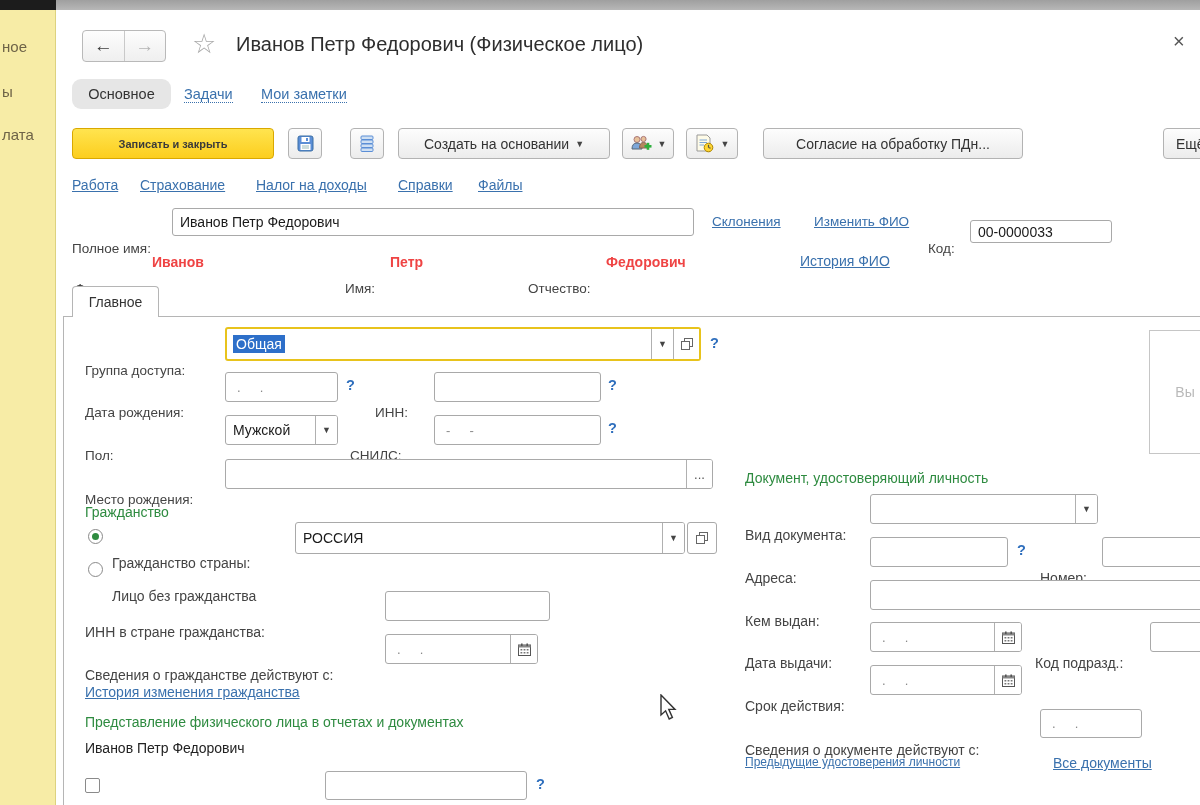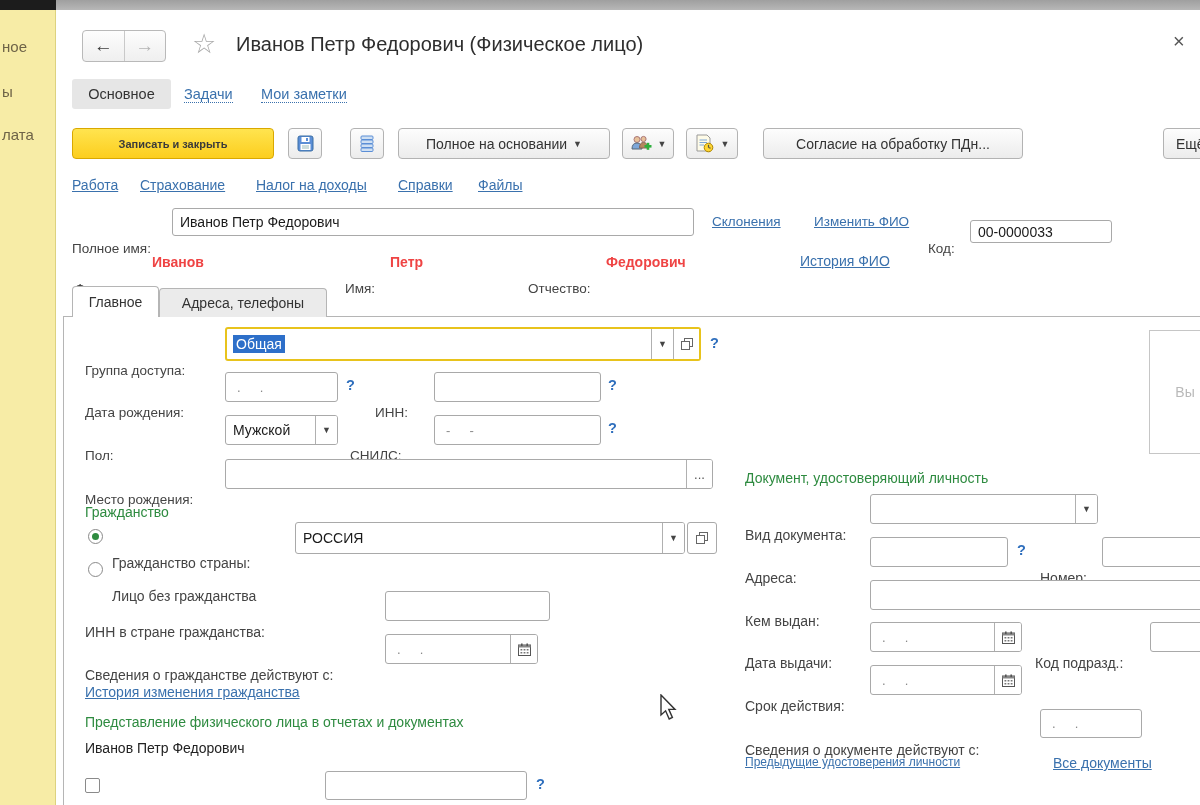--- a/index.html
+++ b/index.html
@@ -35,21 +35,21 @@
 
   
   #navgroup { position:absolute; left:82px; top:30px; width:84px; height:32px; border:1px solid #b9b9b9; border-radius:4px; display:flex; background:linear-gradient(#fdfdfd,#efefef); }
   #navgroup .half { flex:1; display:flex; align-items:center; justify-content:center; font-size:19px; }
   #navgroup .half:first-child { border-right:1px solid #c9c9c9; color:#3a3a3a; }
   #navgroup .half:last-child { color:#b3b3b3; }
   #star { position:absolute; left:192px; top:28px; font-size:27px; color:#a9a9a9; }
   #title { position:absolute; left:236px; top:33px; font-size:20px; color:#2e2e2e; white-space:nowrap; }
   #close-x { position:absolute; left:1173px; top:30px; font-size:20px; color:#555; cursor:pointer; }
 
-  #pill { position:absolute; left:72px; top:79px; width:99px; height:30px; background:#e6e6e6; border-radius:3px; display:flex; align-items:center; justify-content:center; font-size:14.5px; color:#333; }
+  #pill { position:absolute; left:72px; top:79px; width:99px; height:30px; background:#e6e6e6; border-radius:9px; display:flex; align-items:center; justify-content:center; font-size:14.5px; color:#333; }
 
   
   .tab { position:absolute; display:flex; align-items:center; justify-content:center; font-size:14px; color:#333; border:1px solid #b5b5b5; border-bottom:none; border-radius:4px 4px 0 0; }
   #tab-main { left:72px; top:286px; width:87px; height:31px; background:#fff; z-index:3; }
   #tab-addr { left:159px; top:288px; width:168px; height:29px; background:#ebebeb; z-index:2; }
   #tabpage { position:absolute; left:63px; top:316px; width:1137px; height:489px; border-top:1px solid #b5b5b5; border-left:1px solid #b5b5b5; }
 
   
   #access-combo { position:absolute; left:225px; top:327px; width:476px; height:34px; border:2px solid #e8c31c; border-radius:3px; background:#fff; display:flex; align-items:center; }
   #access-combo .grow { flex:1; padding-left:6px; }
@@ -107,21 +107,21 @@
       <svg width="14" height="18" viewBox="0 0 14 18">
           <rect x="1" y="1" width="12" height="3.5" rx="1" fill="#cfe0f3" stroke="#5b8ed6"></rect>
           <rect x="1" y="5" width="12" height="3.5" rx="1" fill="#cfe0f3" stroke="#5b8ed6"></rect>
           <rect x="1" y="9" width="12" height="3.5" rx="1" fill="#cfe0f3" stroke="#5b8ed6"></rect>
           <rect x="1" y="13" width="12" height="3.5" rx="1" fill="#cfe0f3" stroke="#5b8ed6"></rect>
         </svg>
     </span>
   </div>
 
   <div class="btn" style="left:398px;top:128px;width:212px;height:31px">
-    <span>Полное на основании</span>
+    <span>Создать на основании</span>
     <span class="dd">▼</span>
   </div>
 
   <div class="btn" style="left:622px;top:128px;width:52px;height:31px">
     <span>
       <svg width="22" height="18" viewBox="0 0 22 18">
           <circle cx="7" cy="4.5" r="3" fill="#e8c29a" stroke="#a77"></circle>
           <path d="M2 14 q0-6 5-6 q5 0 5 6 z" fill="#7da7d9" stroke="#567"></path>
           <circle cx="13.5" cy="4" r="2.6" fill="#e8c29a" stroke="#a77"></circle>
           <path d="M9.5 13 q0-5.5 4-5.5 q4 0 4 5.5 z" fill="#b5885f" stroke="#865"></path>
@@ -169,21 +169,20 @@
 
   <div class="lbl" style="left:75px;top:255px">Фамилия:</div>
   <div class="plain bold" style="left:152px;top:254px">Иванов</div>
   <div class="lbl" style="left:345px;top:255px">Имя:</div>
   <div class="plain bold" style="left:390px;top:254px">Петр</div>
   <div class="lbl" style="left:528px;top:255px">Отчество:</div>
   <div class="plain bold" style="left:606px;top:254px">Федорович</div>
   <div class="link" style="left:800px;top:253px;font-size:14px">История ФИО</div>
 
   <div id="tab-main" class="tab">Главное</div>
-  <div id="tab-addr" class="tab">Адреса, телефоны</div>
   <div id="tabpage"></div>
 
   <div class="lbl" style="left:85px;top:337px">Группа доступа:</div>
   <div id="access-combo">
     <div class="grow"><span class="sel-text">Общая</span></div>
     <div class="cell ddc">
         <span class="dd">▼</span>
       </div>
     <div class="cell" style="width:26px">
       <span>

